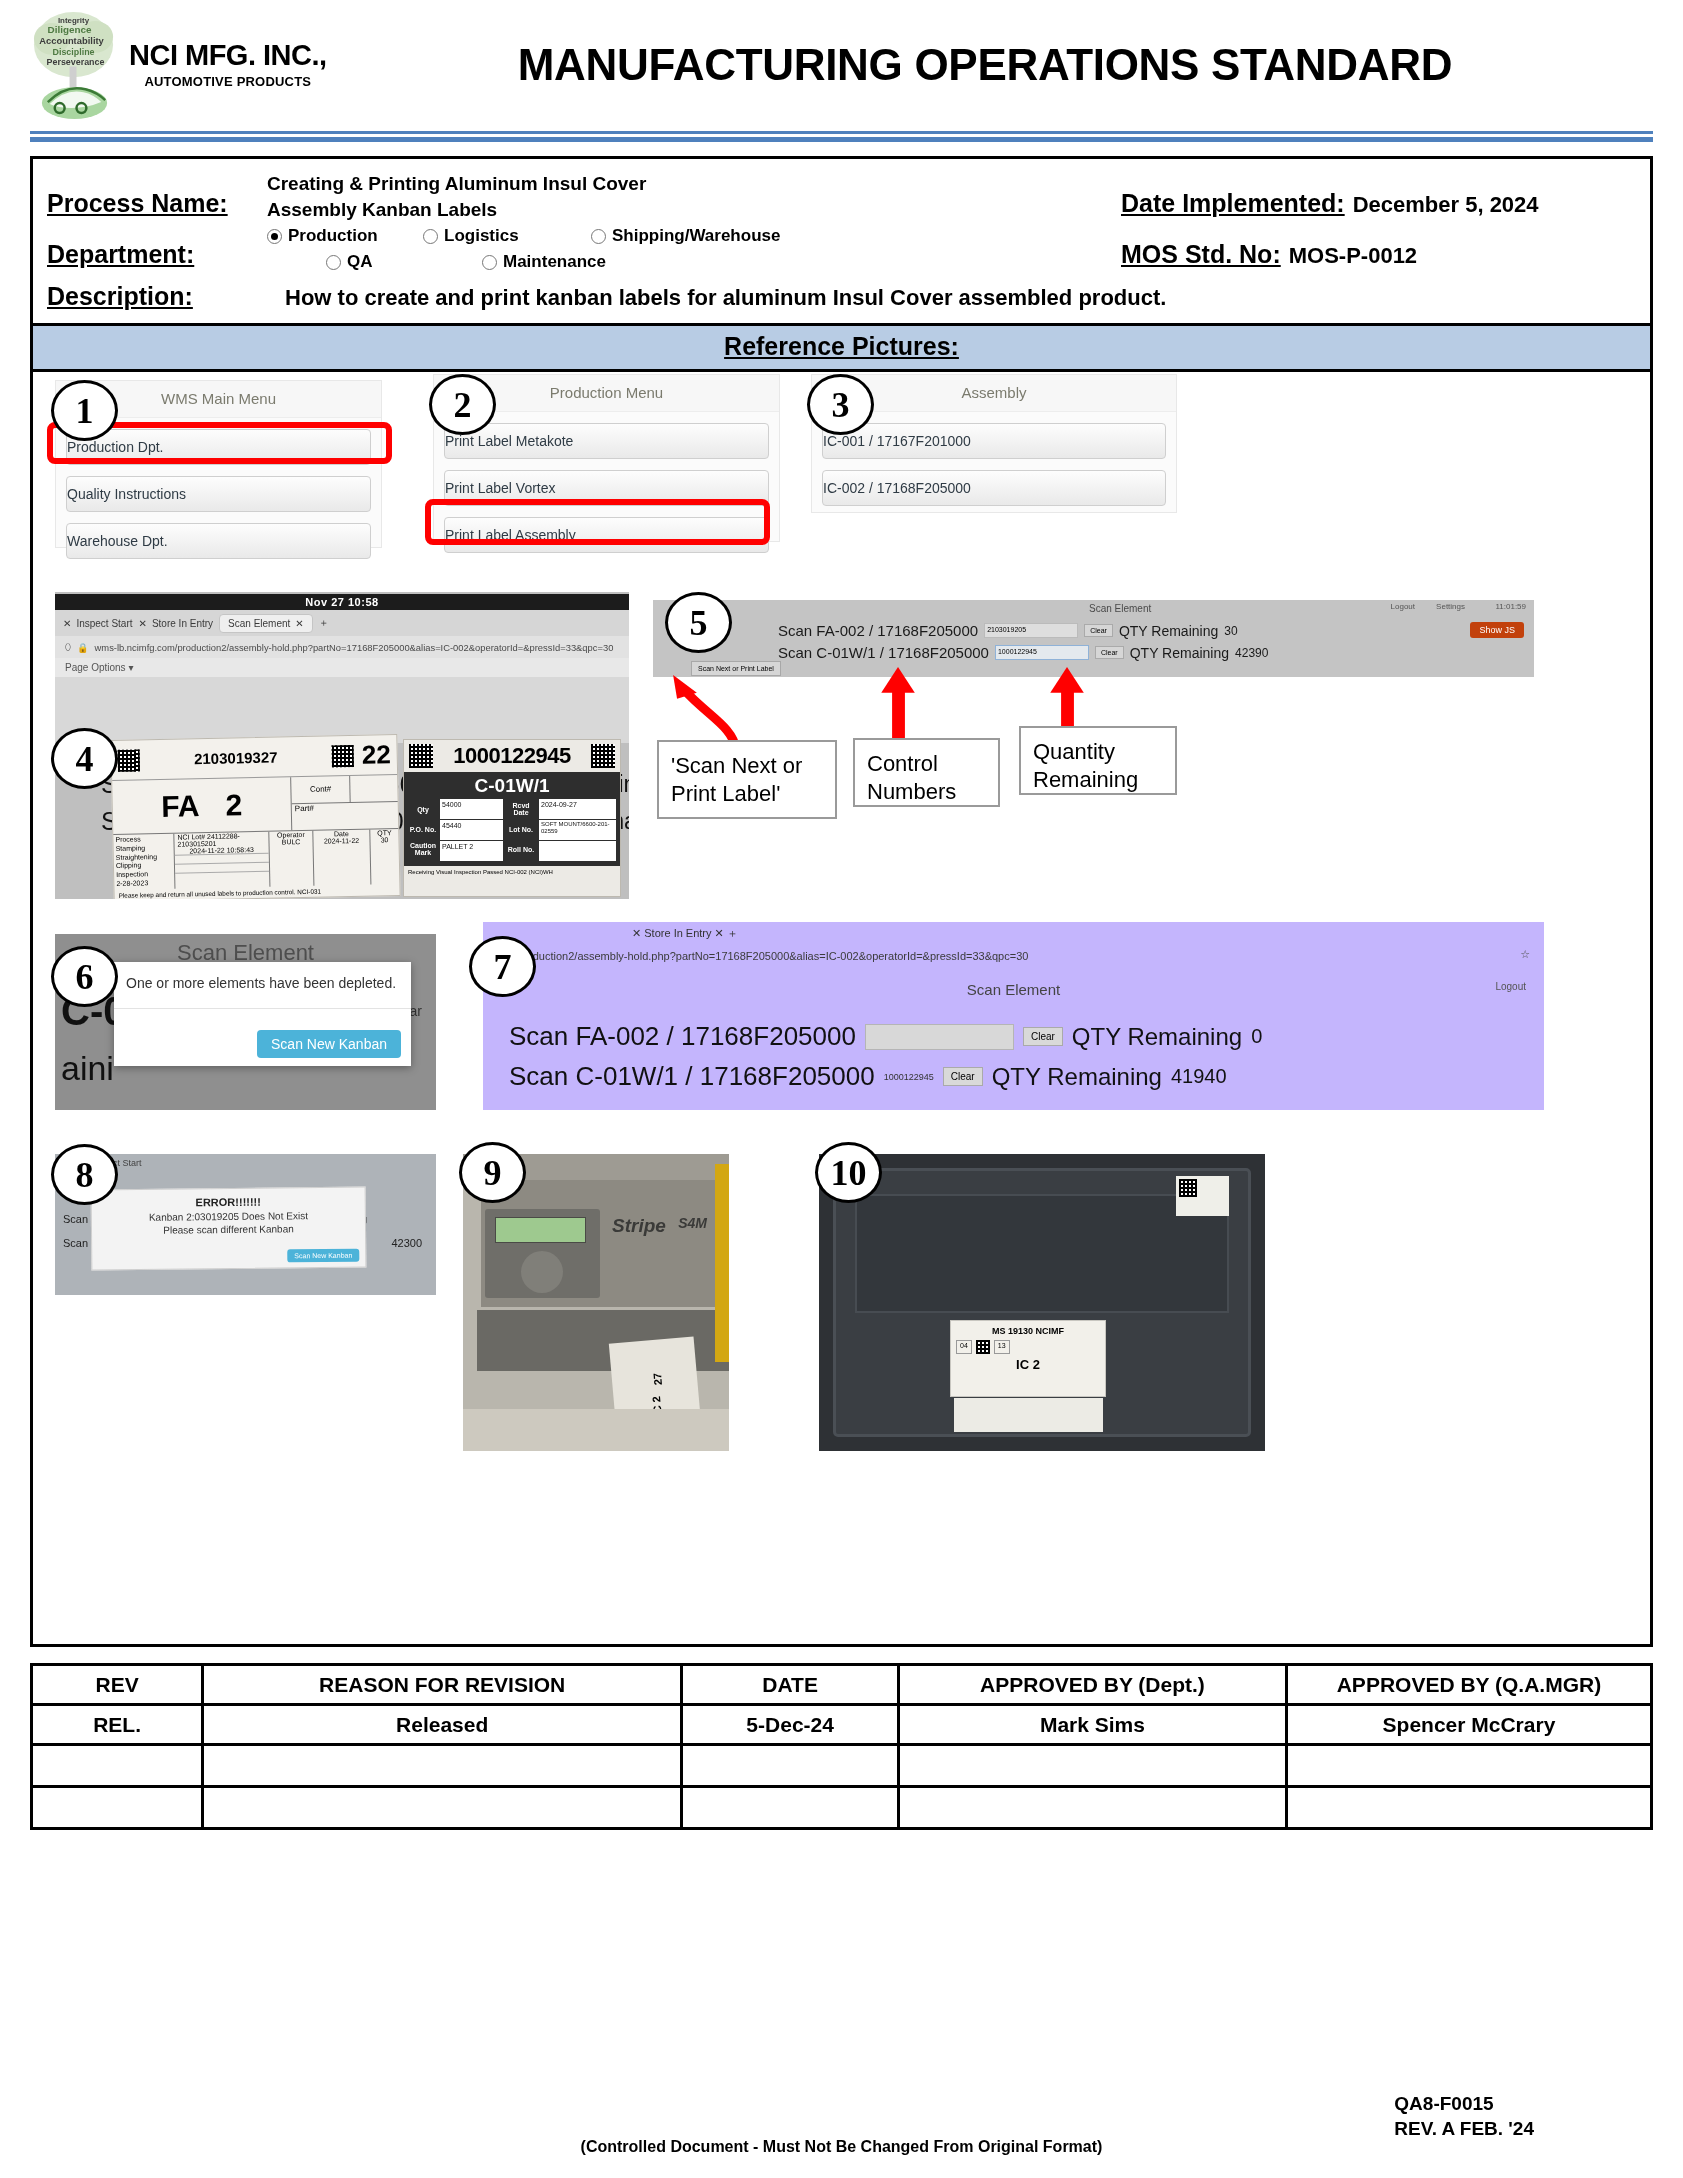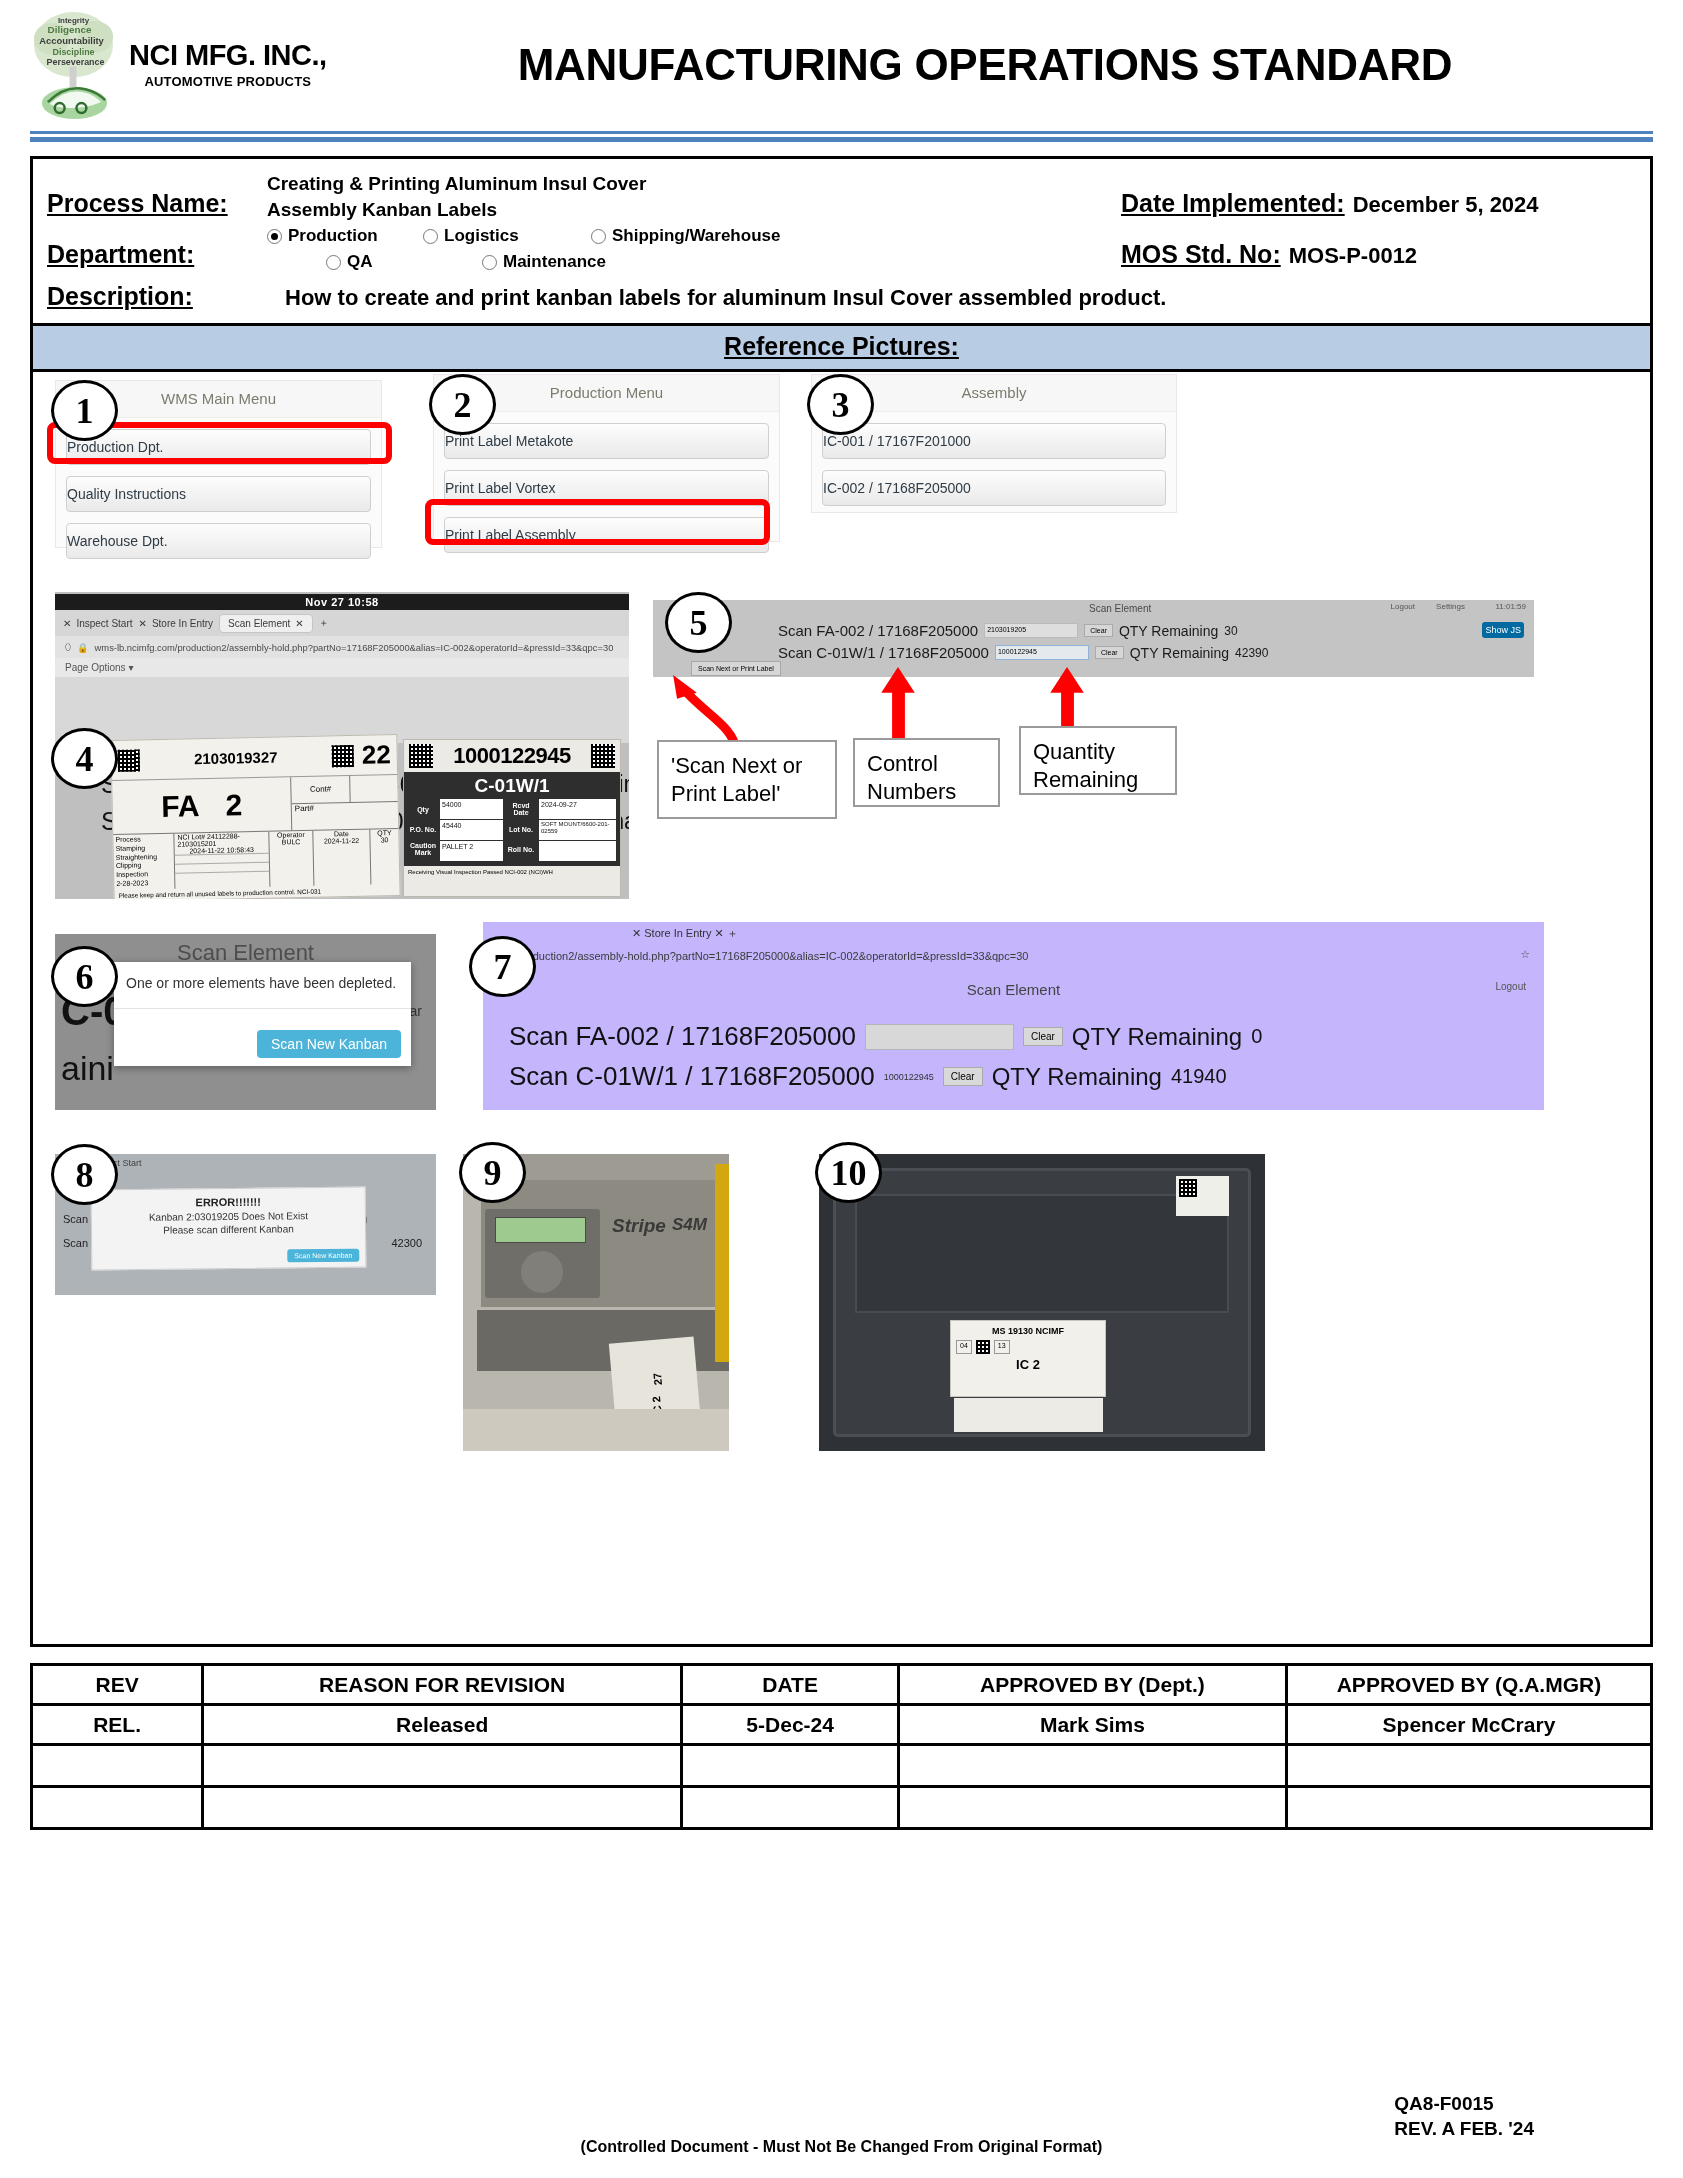--- a/index.html
+++ b/index.html
@@ -388,21 +388,21 @@
       </div>
     </div>
 
     <div class="stepnum" style="left:632px; top:220px;">5</div>
     <div class="photo" style="left:620px; top:228px; width:881px; height:77px; background:#bdbdbd;">
       <div style="position:absolute; inset:0; background:#c4c4c4;">
         <div style="position:absolute; left:436px; top:3px; font-size:10px; color:#4a4a4a;">Scan Element</div>
         <div style="position:absolute; right:119px; top:2px; font-size:8px; color:#555;">Logout</div>
         <div style="position:absolute; right:69px; top:2px; font-size:8px; color:#555;">Settings</div>
         <div style="position:absolute; right:8px; top:2px; font-size:8px; color:#555;">11:01:59</div>
-        <div style="position:absolute; right:10px; top:22px; background:#0369a1; color:#fff; font-size:9px; padding:3px 3px; border-radius:3px;">Show JS</div>
+        <div style="position:absolute; right:10px; top:22px; background:#c2410c; color:#fff; font-size:9px; padding:3px 9px; border-radius:3px;">Show JS</div>
 
         <div style="position:absolute; left:125px; top:22px; display:flex; align-items:center; gap:6px;">
           <span style="font-size:15px; color:#1a1a1a;">Scan FA-002 / 17168F205000</span>
           <span style="width:94px;height:15px;background:#dedede;border:1px solid #bbb;font-size:7px;padding:2px;">2103019205</span>
           <span style="font-size:7px;background:#d6d6d6;border:1px solid #aaa;padding:2px 5px;">Clear</span>
           <span style="font-size:14px;color:#1a1a1a;">QTY Remaining</span>
           <span style="font-size:12px;color:#1a1a1a;">30</span>
         </div>
         <div style="position:absolute; left:125px; top:44px; display:flex; align-items:center; gap:6px;">
           <span style="font-size:15px; color:#1a1a1a;">Scan C-01W/1 / 17168F205000</span>
@@ -491,21 +491,21 @@
 
     <div class="stepnum" style="left:426px; top:770px;">9</div>
     <div class="photo" style="left:430px; top:782px; width:266px; height:297px; background:#b9b6ad;">
       <div style="position:absolute; left:0; top:0; width:100%; height:26px; background:#9e9b93;"></div>
       <div style="position:absolute; left:18px; top:26px; width:248px; height:127px; background:#8d8a82;"></div>
       <div style="position:absolute; left:22px; top:55px; width:115px; height:89px; background:#6f6e69; border-radius:3px;">
         <div style="position:absolute; left:10px; top:8px; width:91px; height:26px; background:#9ec98f; border:1px solid #4a4a46;"></div>
         <div style="position:absolute; left:36px; top:42px; width:42px; height:42px; border-radius:50%; background:#807f79;"></div>
       </div>
       <div style="position:absolute; left:149px; top:61px; font-size:19px; color:#3a3a38; font-style:italic; font-weight:bold;">Stripe</div>
-      <div style="position:absolute; right:22px; top:61px; font-size:17px; color:#3a3a38; font-weight:bold; font-style:italic;">S4M</div>
+      <div style="position:absolute; right:22px; top:61px; font-size:14px; color:#3a3a38; font-weight:bold; font-style:italic;">S4M</div>
       <div style="position:absolute; left:14px; top:156px; width:259px; height:61px; background:#6a6964;"></div>
       <div style="position:absolute; left:149px; top:186px; width:85px; height:77px; background:#e7e4dc; transform:rotate(-5deg);">
         <div style="font-size:11px; font-weight:bold; padding:6px 0 0 6px; transform:rotate(-90deg);">27</div>
         <div style="font-size:11px; font-weight:bold; padding-left:6px; transform:rotate(-90deg); margin-top:16px;">IC  2</div>
       </div>
       <div style="position:absolute; right:0; top:10px; width:14px; height:198px; background:#d3a712;"></div>
       <div style="position:absolute; left:0; bottom:0; width:100%; height:42px; background:#cdc9bf;"></div>
     </div>
 
     <div class="stepnum" style="left:782px; top:770px;">10</div>

